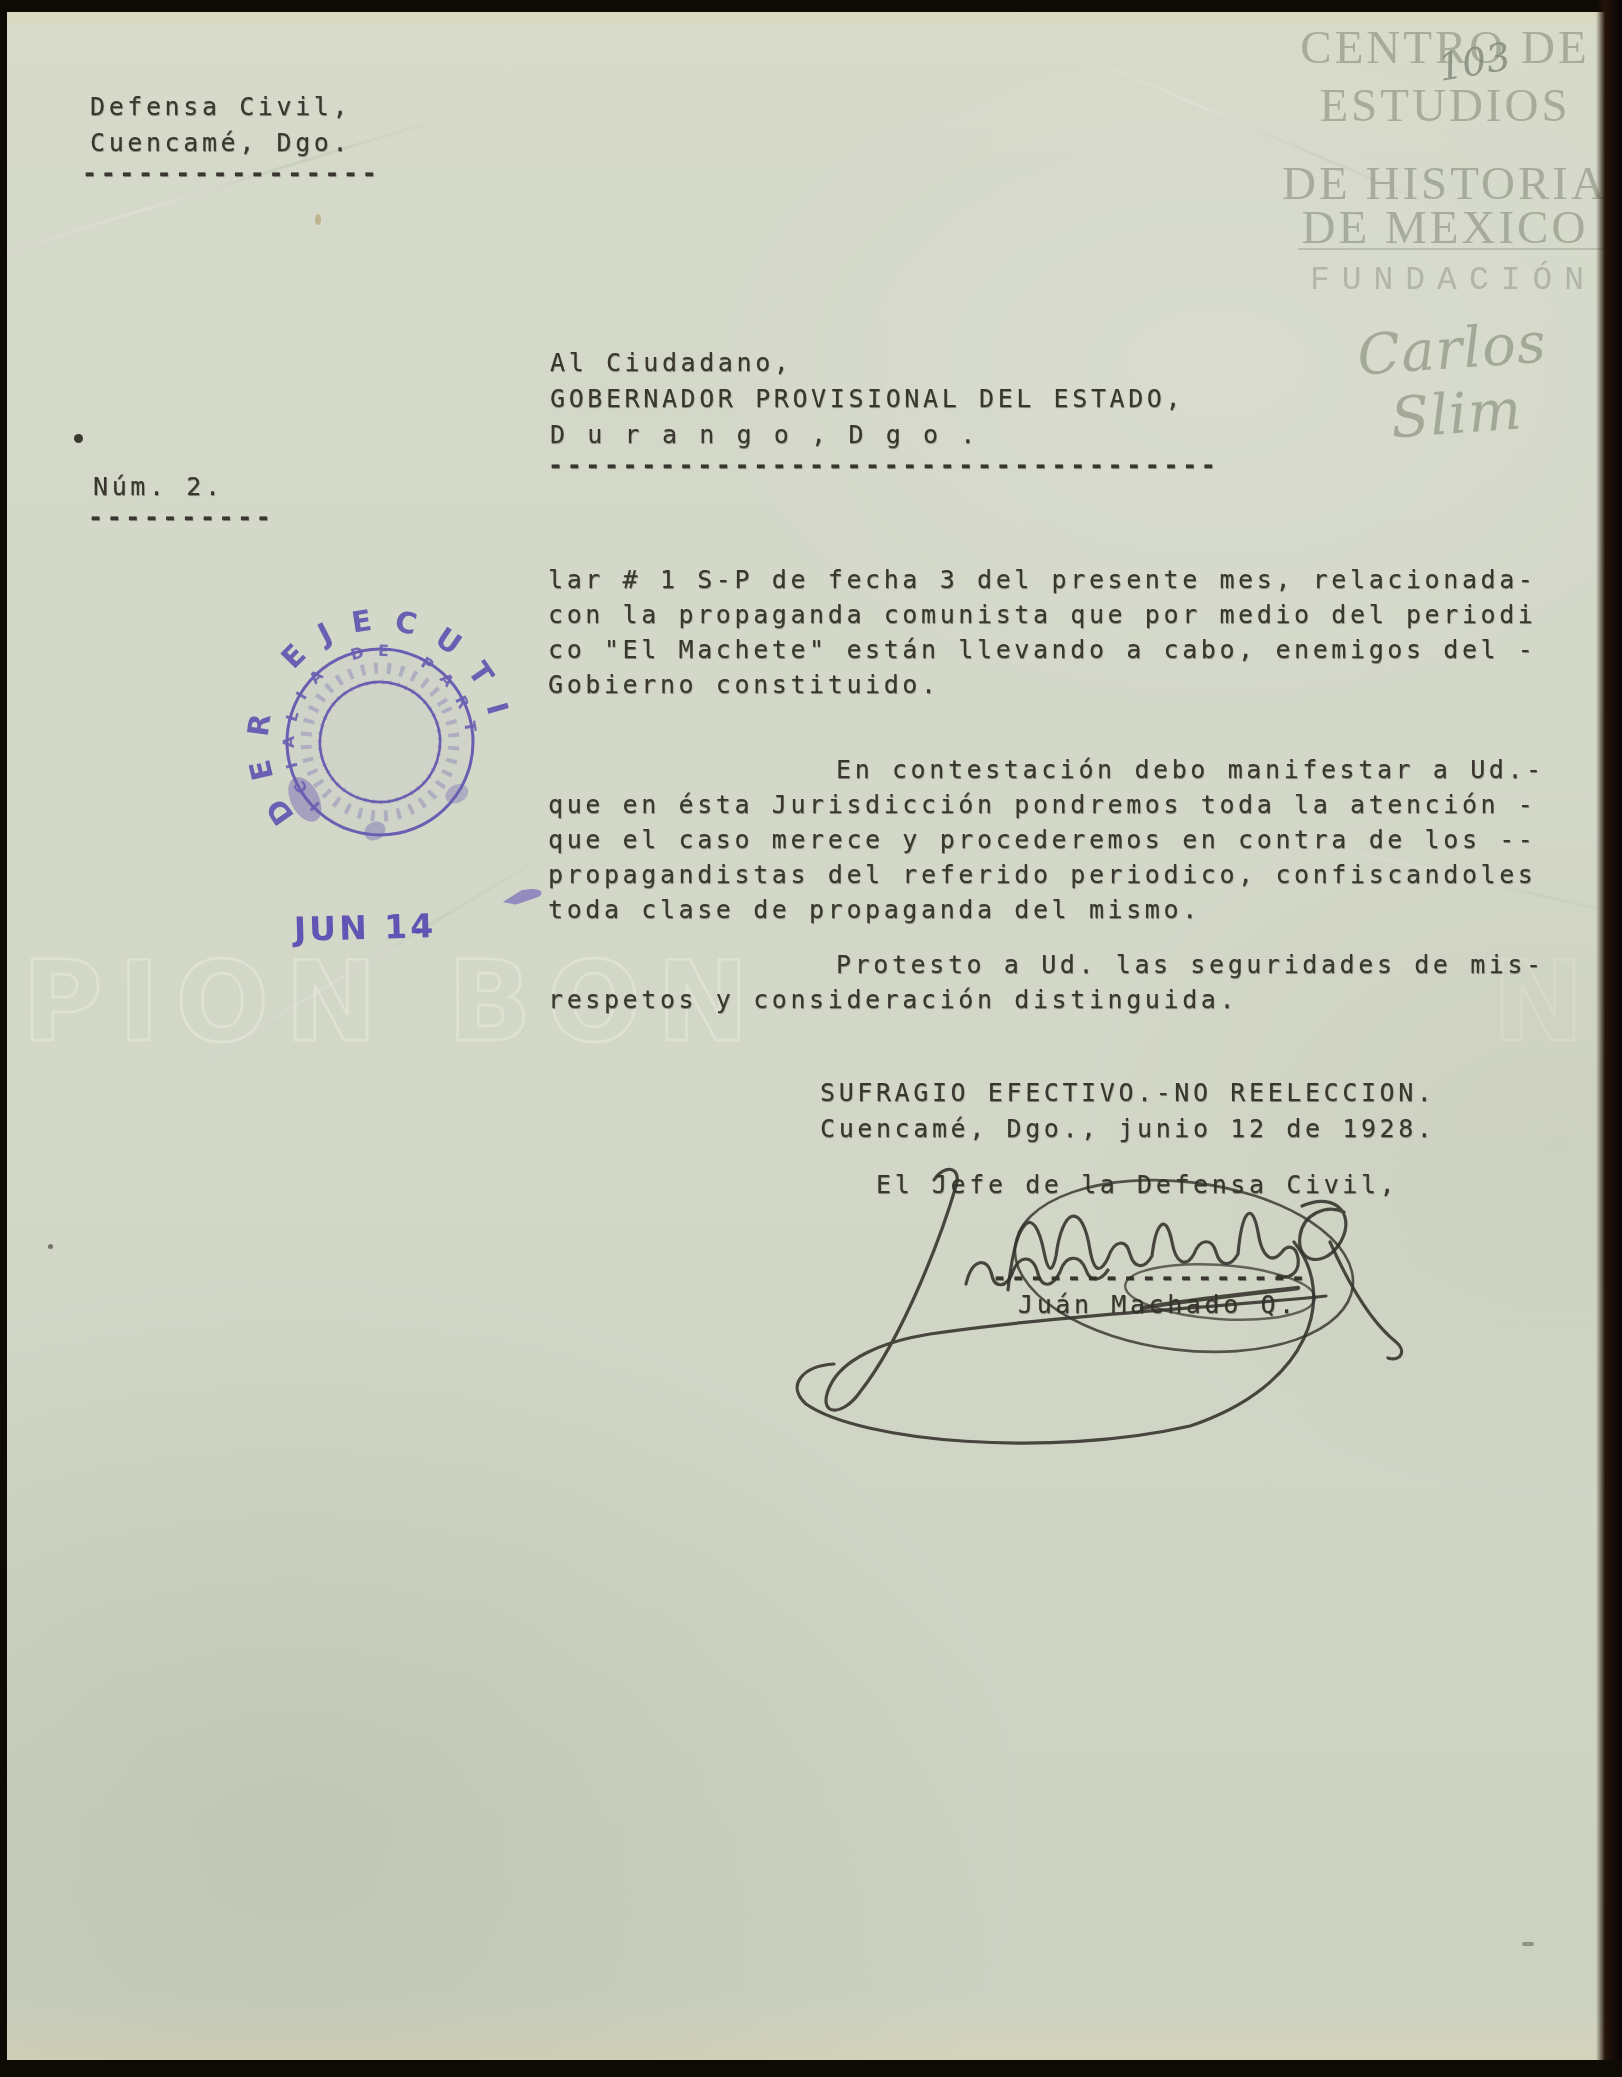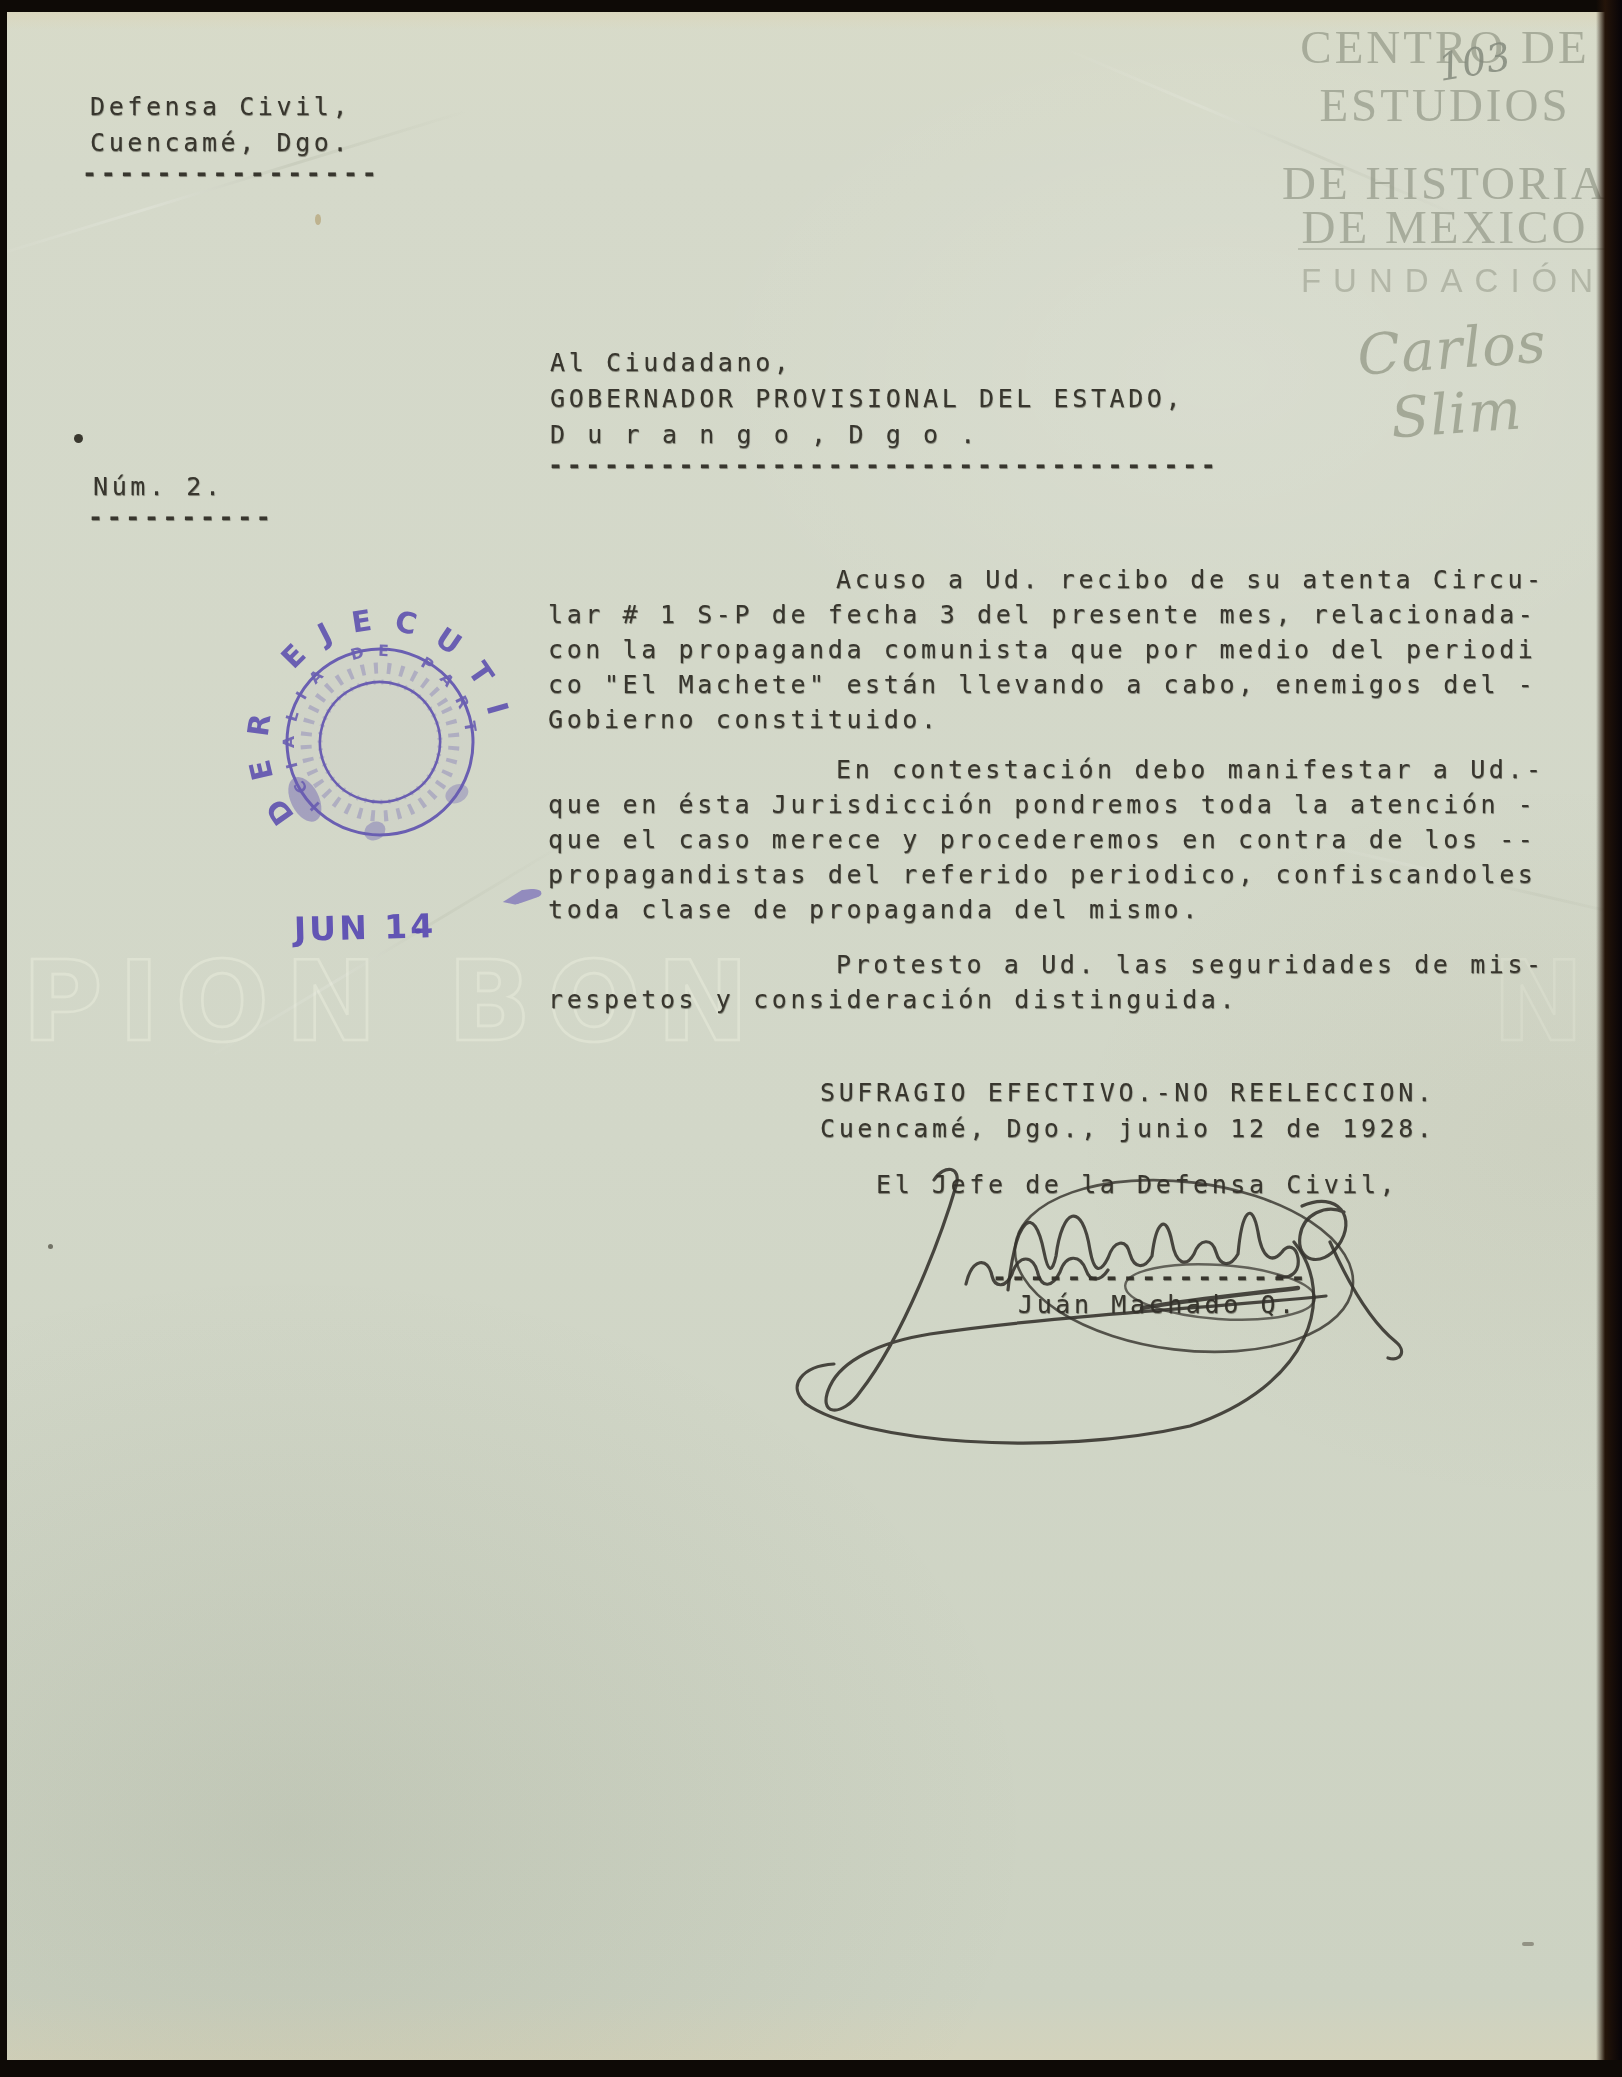--- a/index.html
+++ b/index.html
@@ -17,21 +17,21 @@
   .para{position:absolute;left:548px;}
   .para .ln{position:relative;height:35px;color:#38362e;font-size:25px;letter-spacing:3.6px;white-space:pre;
        text-shadow:.5px .5px .7px rgba(45,43,34,.5);}
   .para .ind{padding-left:288px;}
   .dashes{font-weight:bold;}
   .cehm{position:absolute;left:1280px;top:12px;width:330px;text-align:center;
         font-family:"Liberation Serif", serif;color:rgba(123,128,112,.52);}
   .cehm .wl{position:absolute;width:330px;font-size:47px;letter-spacing:3px;}
   .cehm-rule{position:absolute;left:1298px;top:248px;width:314px;height:2px;background:rgba(150,155,140,.45);}
   .fundacion{position:absolute;left:1288px;top:262px;width:330px;text-align:center;
-        font-family:Liberation Sans, sans-serif;font-size:33px;letter-spacing:12px;color:rgba(138,143,126,.48);}
+        font-family:Liberation Mono, monospace;font-size:33px;letter-spacing:12px;color:rgba(138,143,126,.48);}
   .slim{position:absolute;left:1286px;top:316px;width:336px;text-align:center;
         font-family:"DejaVu Serif", serif;font-style:italic;font-size:56px;color:rgba(122,127,108,.55);
         transform:rotate(-4deg);letter-spacing:1px;}
   .pencil{position:absolute;left:1438px;top:40px;font-family:"DejaVu Serif", serif;font-style:italic;
         font-size:38px;color:rgba(132,138,124,.85);transform:rotate(-10deg);}
   .stamp-date{position:absolute;left:294px;top:908px;font-family:"DejaVu Sans", sans-serif;font-weight:bold;
         font-size:33px;letter-spacing:3px;color:rgba(82,66,176,.88);transform:rotate(-1.5deg);}
   .stamp-date-dot{position:absolute;left:415px;top:928px;width:6px;height:6px;border-radius:50%;
         background:rgba(82,66,176,.5);}
   .smudge{position:absolute;left:502px;top:890px;width:40px;height:13px;background:rgba(92,76,180,.55);
@@ -78,21 +78,20 @@
 
     <div class="typ" style="left:550px;top:348px">Al Ciudadano,</div>
     <div class="typ" style="left:550px;top:384px">GOBERNADOR PROVISIONAL DEL ESTADO,</div>
     <div class="typ" style="left:550px;top:420px">D u r a n g o , D g o .</div>
     <div class="typ dashes" style="left:548px;top:450px">------------------------------------</div>
 
     <div class="typ" style="left:93px;top:472px">Núm. 2.</div>
     <div class="typ dashes" style="left:88px;top:502px">----------</div>
 
     <div class="para" style="top:565px">
-      <div class="ln ind">Acuso a Ud. recibo de su atenta Circu-</div>
       <div class="ln">lar # 1 S-P de fecha 3 del presente mes, relacionada-</div>
       <div class="ln">con la propaganda comunista que por medio del periodi</div>
       <div class="ln">co "El Machete" están llevando a cabo, enemigos del -</div>
       <div class="ln">Gobierno constituido.</div>
     </div>
     <div class="para" style="top:755px">
       <div class="ln ind">En contestación debo manifestar a Ud.-</div>
       <div class="ln">que en ésta Jurisdicción pondremos toda la atención -</div>
       <div class="ln">que el caso merece y procederemos en contra de los --</div>
       <div class="ln">propagandistas del referido periodico, confiscandoles</div>

